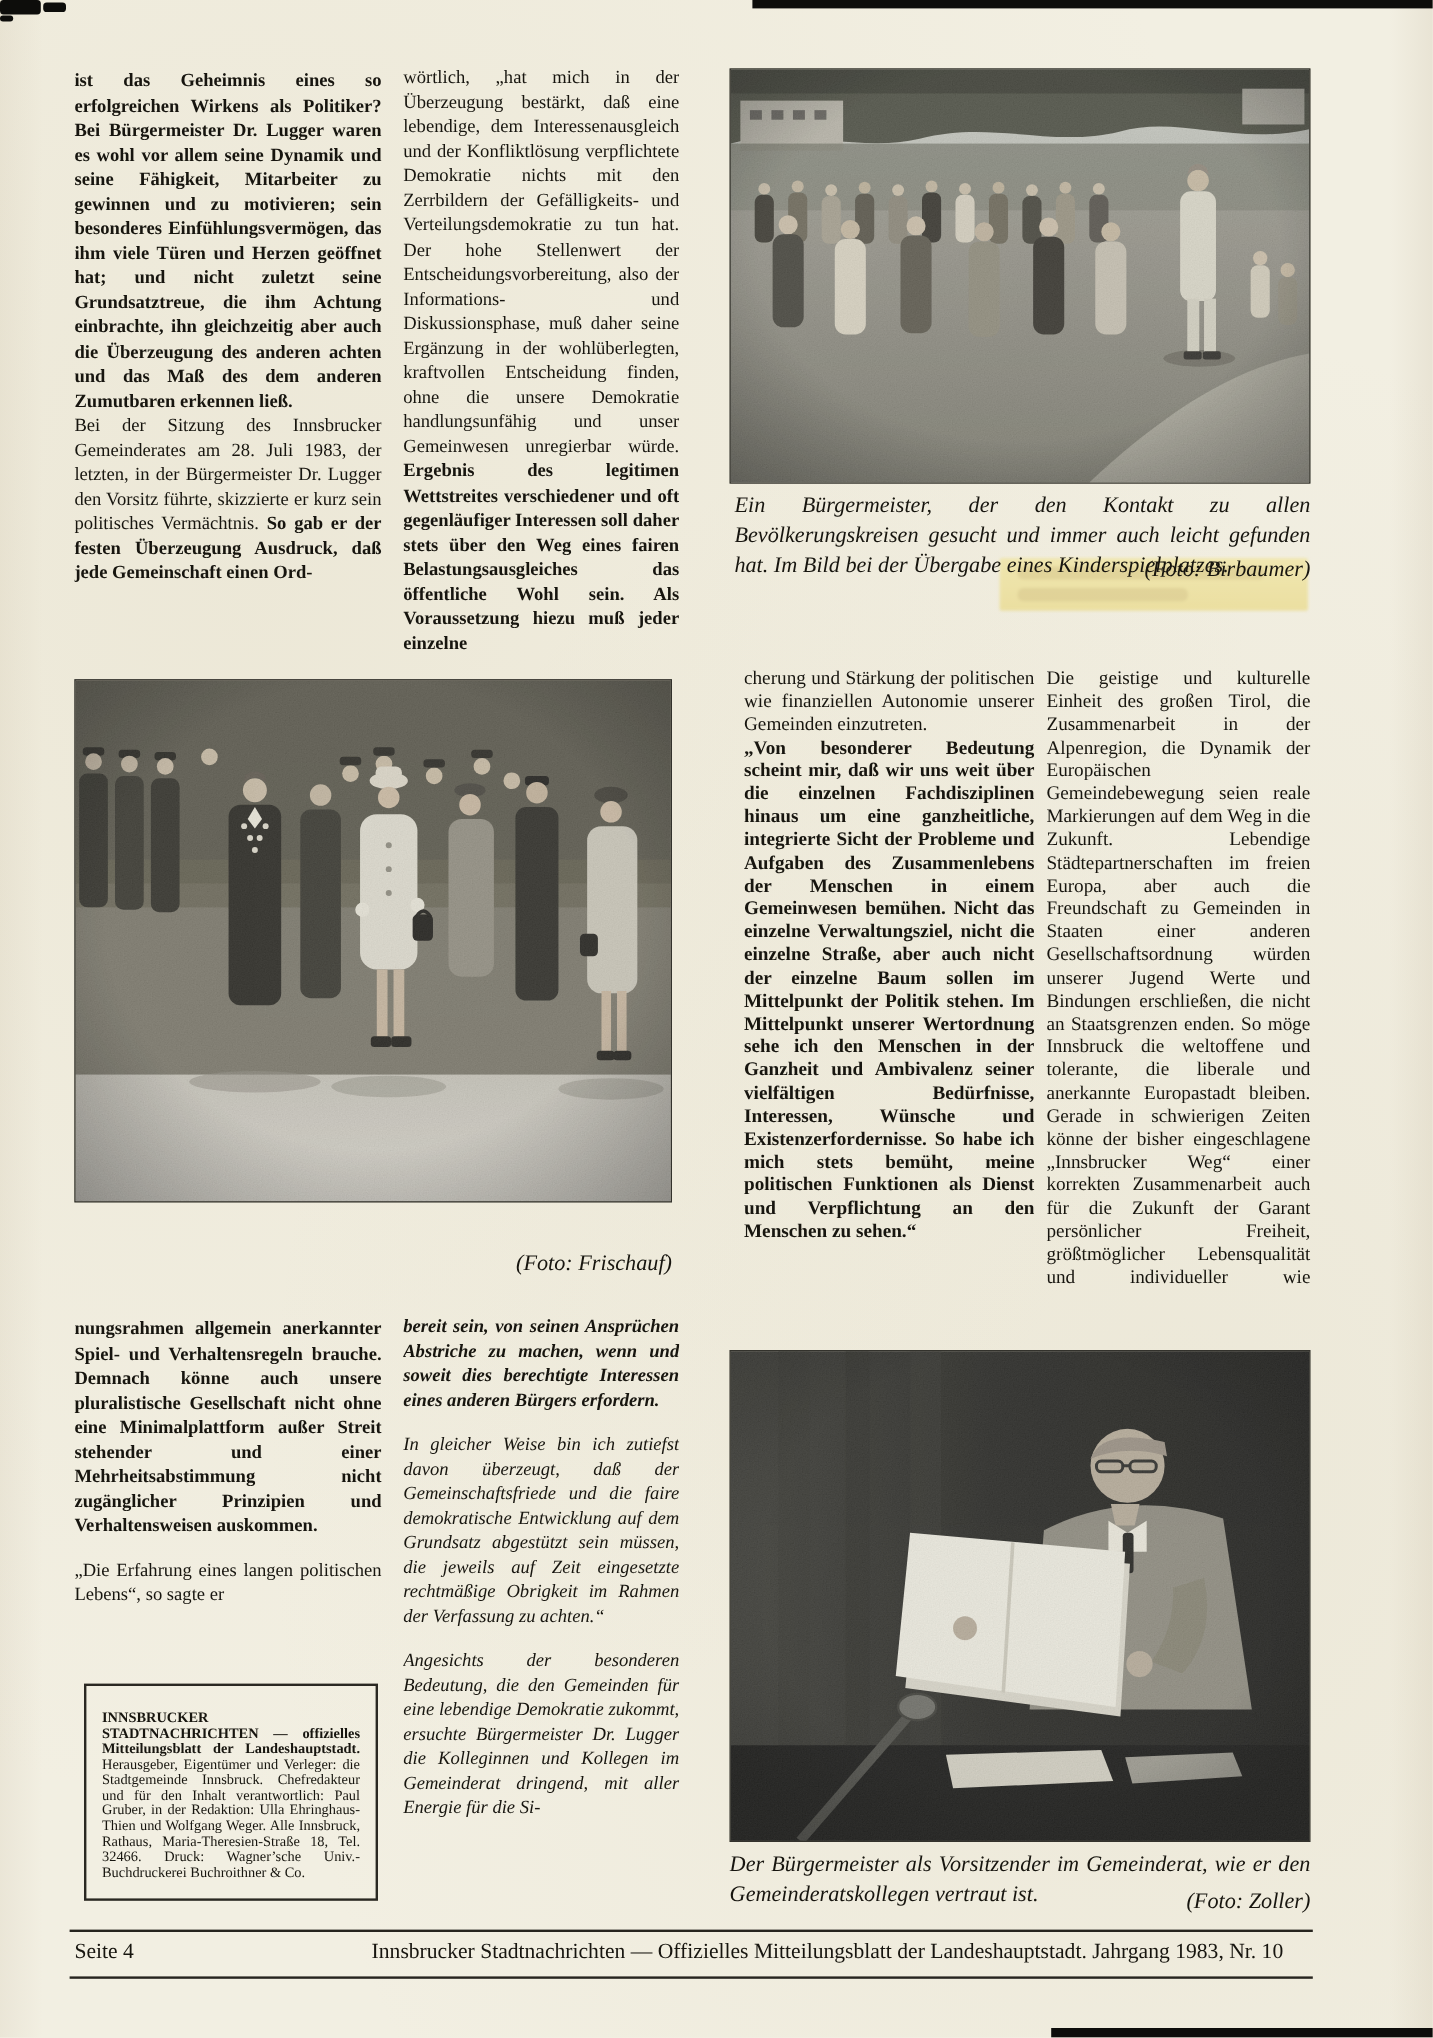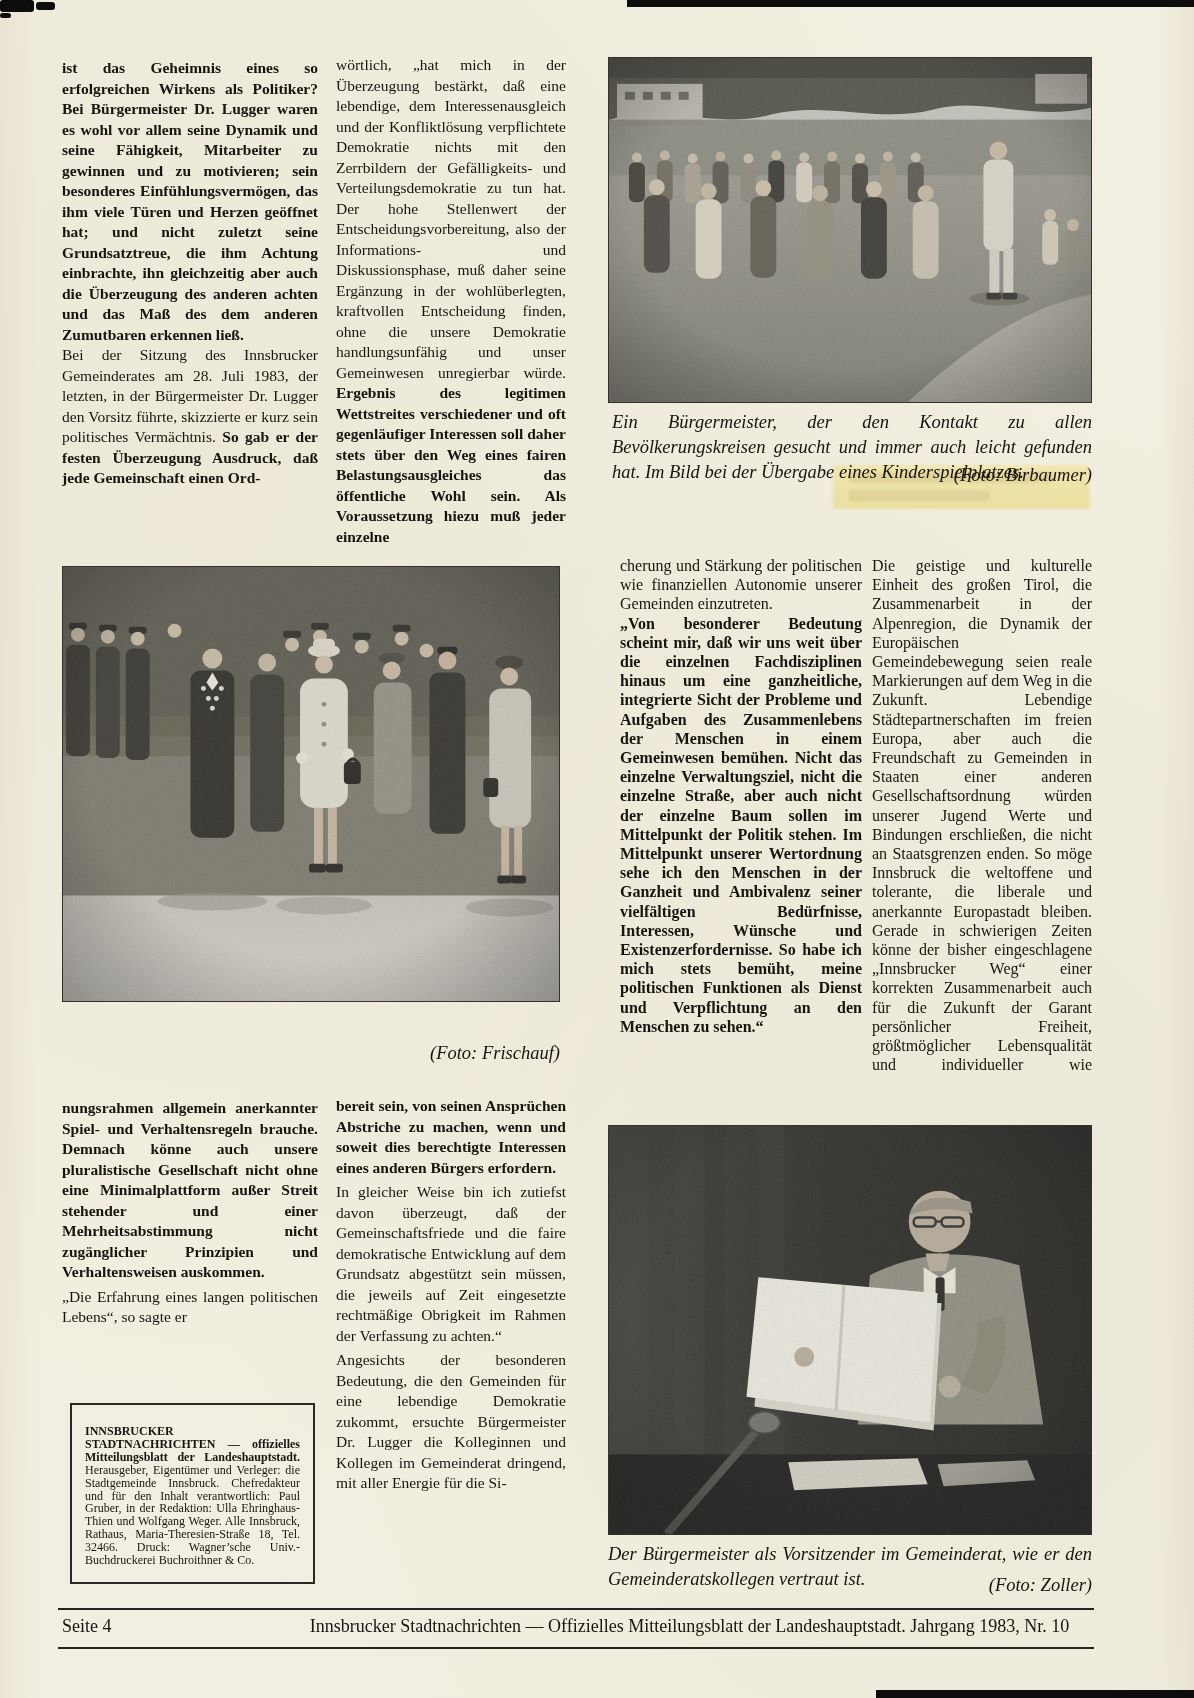--- a/index.html
+++ b/index.html
@@ -18,21 +18,21 @@
       radial-gradient(ellipse at 82% 72%, rgba(206,196,164,.16), transparent 55%),
       linear-gradient(90deg, rgba(190,175,150,.15), rgba(0,0,0,0) 3%, rgba(0,0,0,0) 97%, rgba(190,175,150,.18)),
       #f2efe2;
     padding-left: 12px;
   }
   
   .blob{position:absolute;background:#0d0d0b;border-radius:3px;}
   
   .col{position:absolute;overflow:hidden;text-align:justify;hyphens:auto;-webkit-hyphens:auto;}
   .col p{margin:0;}
-  .col.gapped p + p{margin-top:4px;}
+  .col.gapped p + p{margin-top:16px;}
   .a1{font-size:15.5px;line-height:20.5px;}
   .a2{font-size:16px;line-height:19.2px;}
   .b{font-weight:bold;}
   
   .photo{position:absolute;margin:0;padding:0;border:1px solid #33322c;box-sizing:border-box;background:#8b887c;}
   .photo svg{display:block;width:100%;height:100%;}
   
   .caption{position:absolute;font-style:italic;font-size:18.5px;line-height:25px;text-align:justify;overflow:hidden;}
   .caption .credit{position:absolute;right:0;bottom:2px;background:transparent;}
   
@@ -272,21 +272,21 @@
   </figure>
 
   <div class="caption" style="left:62px;top:1010px;width:498px;height:58px;">
     <span class="credit">(Foto: Frischauf)</span>
   </div>
 
   <section class="col a1 gapped" style="left:62px;top:1098px;width:256px;height:292px;">
       <p><span class="b">nungsrahmen allgemein anerkannter Spiel- und Verhaltensregeln brauche. Demnach könne auch unsere pluralistische Gesellschaft nicht ohne eine Minimalplattform außer Streit stehender und einer Mehrheitsabstimmung nicht zugänglicher Prinzipien und Verhaltensweisen auskommen.</span></p>
       <p><span>„Die Erfahrung eines langen politischen Lebens“, so sagte er</span></p>
     </section>
-  <section class="col a1 gapped" style="left:336px;top:1096px;width:230px;height:510px;">
+  <section class="col a1 gapped" style="left:336px;top:1096px;width:230px;height:510px;font-style:italic;">
       <p><span class="b">bereit sein, von seinen Ansprüchen Abstriche zu machen, wenn und soweit dies berechtigte Interessen eines anderen Bürgers erfordern.</span></p>
       <p><span>In gleicher Weise bin ich zutiefst davon überzeugt, daß der Gemeinschaftsfriede und die faire demokratische Entwicklung auf dem Grundsatz abgestützt sein müssen, die jeweils auf Zeit eingesetzte rechtmäßige Obrigkeit im Rahmen der Verfassung zu achten.“</span></p>
       <p><span>Angesichts der besonderen Bedeutung, die den Gemeinden für eine lebendige Demokratie zukommt, ersuchte Bürgermeister Dr. Lugger die Kolleginnen und Kollegen im Gemeinderat dringend, mit aller Energie für die Si-</span></p>
     </section>
 
   <div class="imprint" style="left:70px;top:1403px;width:245px;height:181px;">
       <p><span class="b">INNSBRUCKER STADTNACHRICHTEN — offizielles Mitteilungsblatt der Landeshauptstadt.</span><span> Herausgeber, Eigentümer und Verleger: die Stadtgemeinde Innsbruck. Chefredakteur und für den Inhalt verantwortlich: Paul Gruber, in der Redaktion: Ulla Ehringhaus-Thien und Wolfgang Weger. Alle Innsbruck, Rathaus, Maria-Theresien-Straße 18, Tel. 32466. Druck: Wagner’sche Univ.-Buchdruckerei Buchroithner &amp; Co.</span></p>
     </div>
 
   <figure class="photo" style="left:608px;top:1125px;width:484px;height:410px;">

